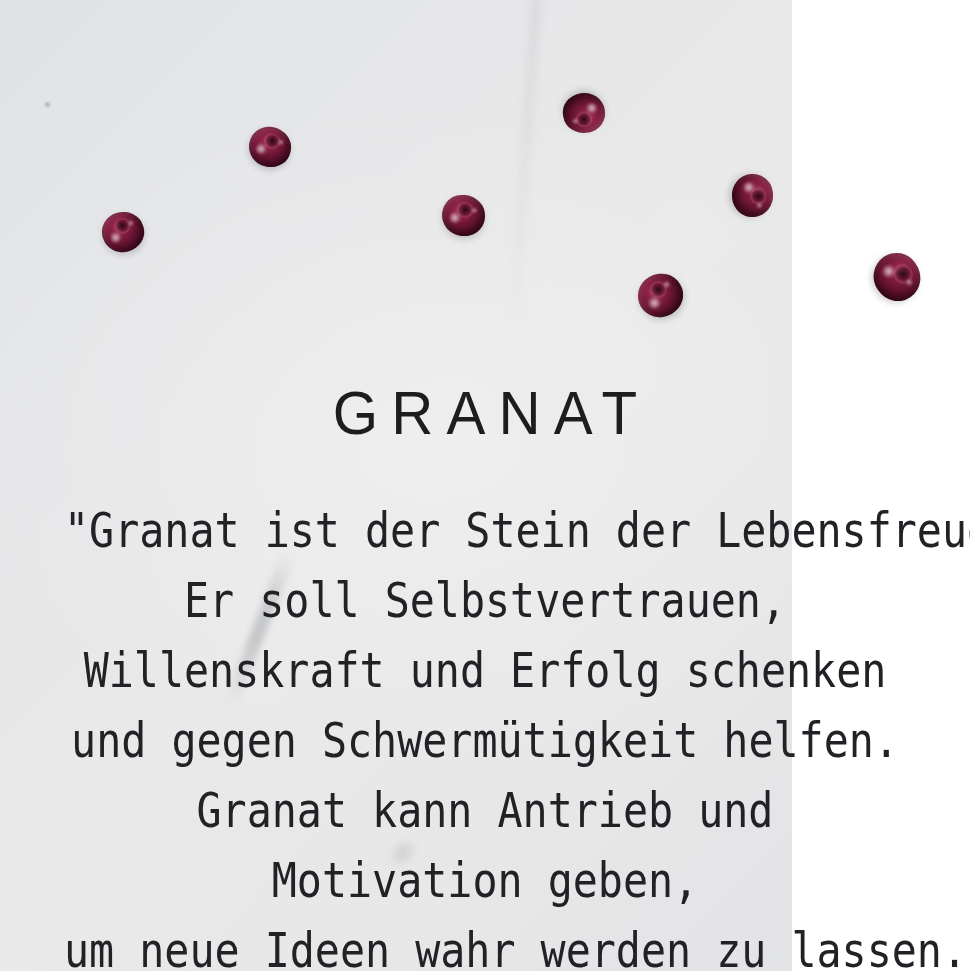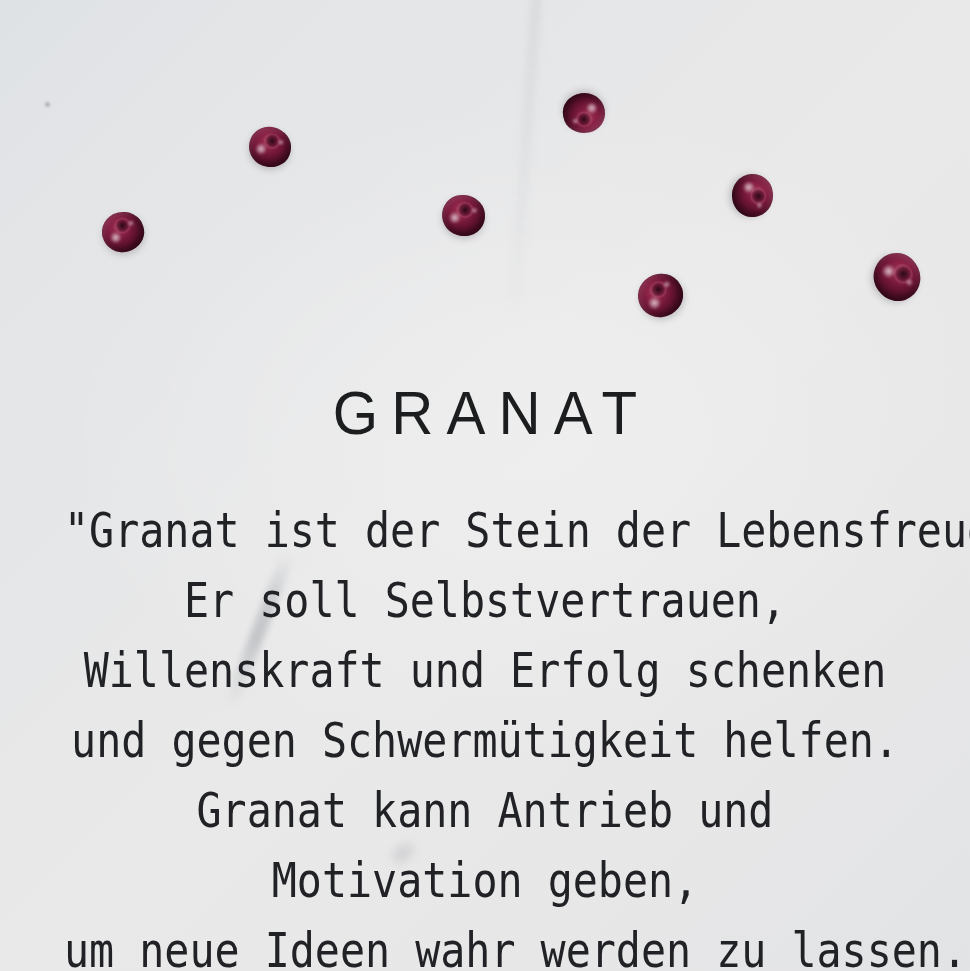--- a/index.html
+++ b/index.html
@@ -3,21 +3,21 @@
 <meta charset="utf-8">
 <style>
   * { margin: 0; padding: 0; box-sizing: border-box; }
   html, body {
     width: 970px; height: 971px;
     overflow: hidden;
     font-family: "DejaVu Sans Mono", monospace;
   }
   .stage {
     position: relative;
-    width: 970px; height: 971px;
+    width: 792px; height: 971px;
     background:
       radial-gradient(ellipse 700px 500px at 55% 45%, rgba(255,255,255,0.25), rgba(255,255,255,0) 70%),
       linear-gradient(135deg, #dfe2e5 0%, #e5e6e8 22%, #e9e9e9 52%, #e7e7e8 78%, #e2e3e5 100%);
   }
 
   
   .vein { position: absolute; pointer-events: none; }
   .vein-1 {
     left: 252px; top: 548px; width: 14px; height: 165px;
     transform: rotate(21deg);

